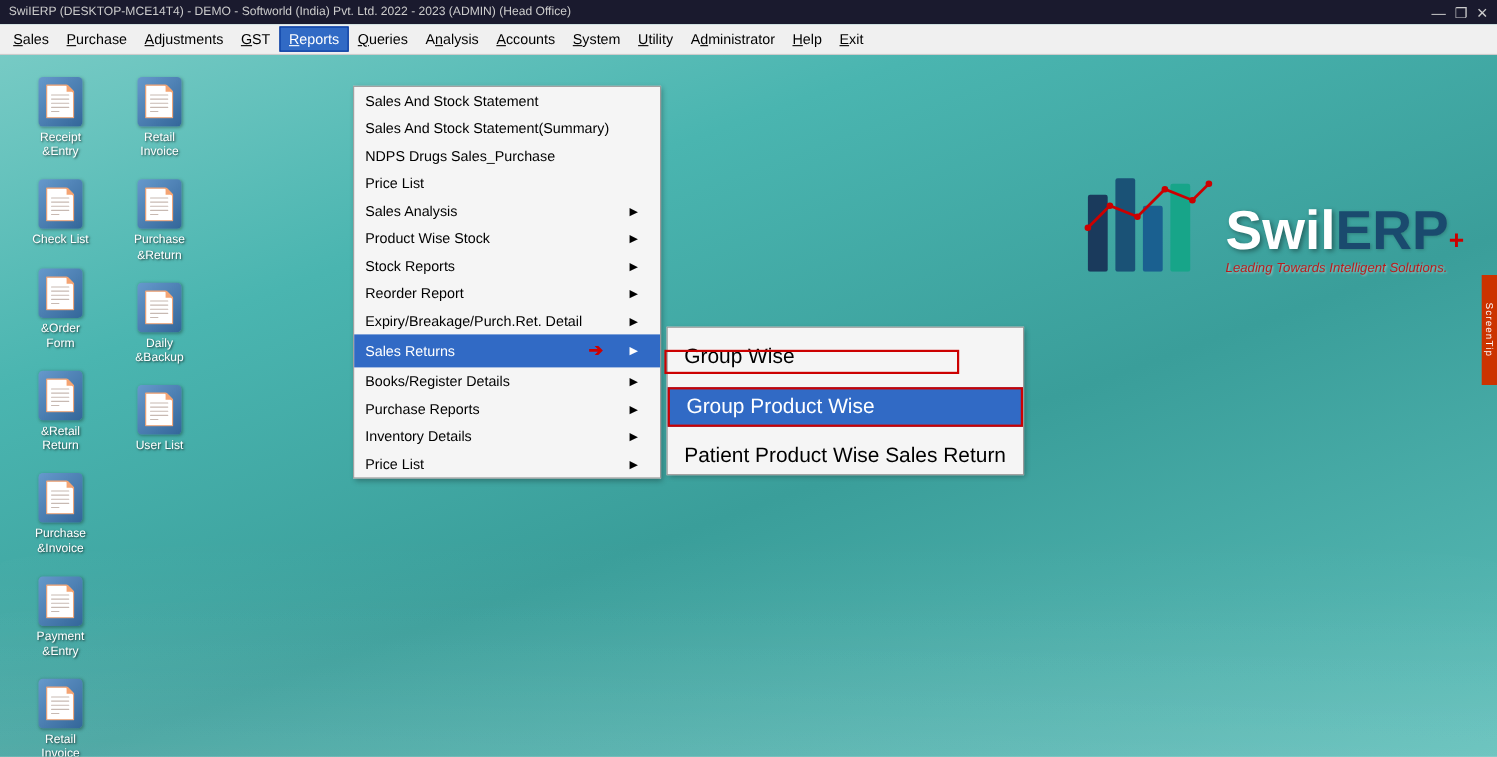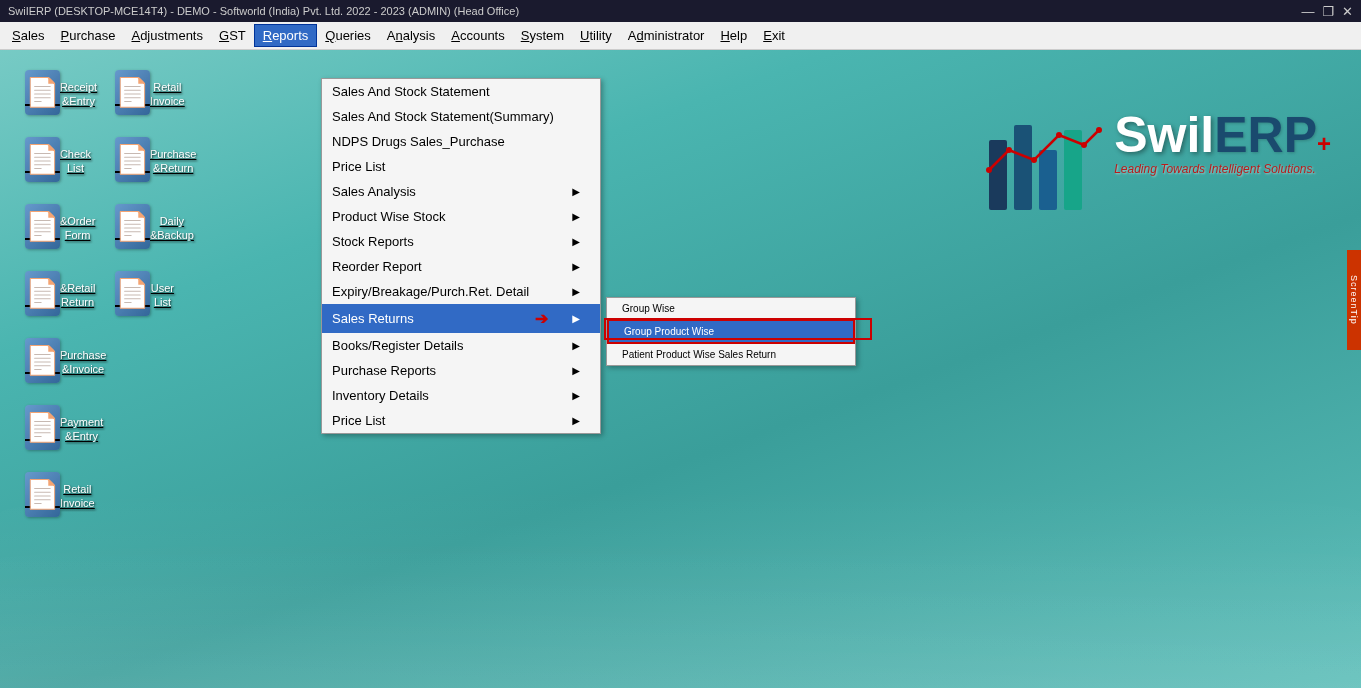--- a/index.html
+++ b/index.html
@@ -61,26 +61,25 @@
 
     
     .desktop {
       position: relative;
       width: 100%;
       height: calc(688px - 50px);
       overflow: hidden;
     }
     .desktop-icon {
       display: flex;
-      flex-direction: row;
+      flex-direction: column;
       align-items: center;
       width: 70px;
       cursor: pointer;
       padding: 5px;
-      text-decoration: underline;
     }
     .desktop-icon .icon-img {
       width: 40px;
       height: 45px;
       background: linear-gradient(135deg, #6699cc, #336699);
       border-radius: 4px;
       display: flex;
       align-items: center;
       justify-content: center;
       font-size: 22px;
@@ -103,21 +102,21 @@
     }
 
     
     .logo-area {
       position: absolute;
       top: 60px;
       right: 30px;
       width: 380px;
       height: 140px;
       display: flex;
-      align-items: flex-start;
+      align-items: flex-end;
       justify-content: flex-end;
     }
 
     
     .dropdown-menu {
       position: absolute;
       background: #f5f5f5;
       border: 1px solid #999;
       box-shadow: 2px 2px 5px rgba(0,0,0,0.3);
       min-width: 280px;
@@ -154,23 +153,24 @@
       position: absolute;
       background: #f5f5f5;
       border: 1px solid #999;
       box-shadow: 2px 2px 5px rgba(0,0,0,0.3);
       min-width: 250px;
       z-index: 101;
     }
     .sub-item {
       padding: 5px 15px;
       cursor: pointer;
-      font-size: 10px;
+      font-size: 19px;
       color: #000;
       white-space: nowrap;
+      margin-top: 11px;
     }
     .sub-item.highlighted {
       background: #316ac5;
       color: #fff;
       border: 2px solid #cc0000;
     }
   </style>
 </head>
 <body>
 

